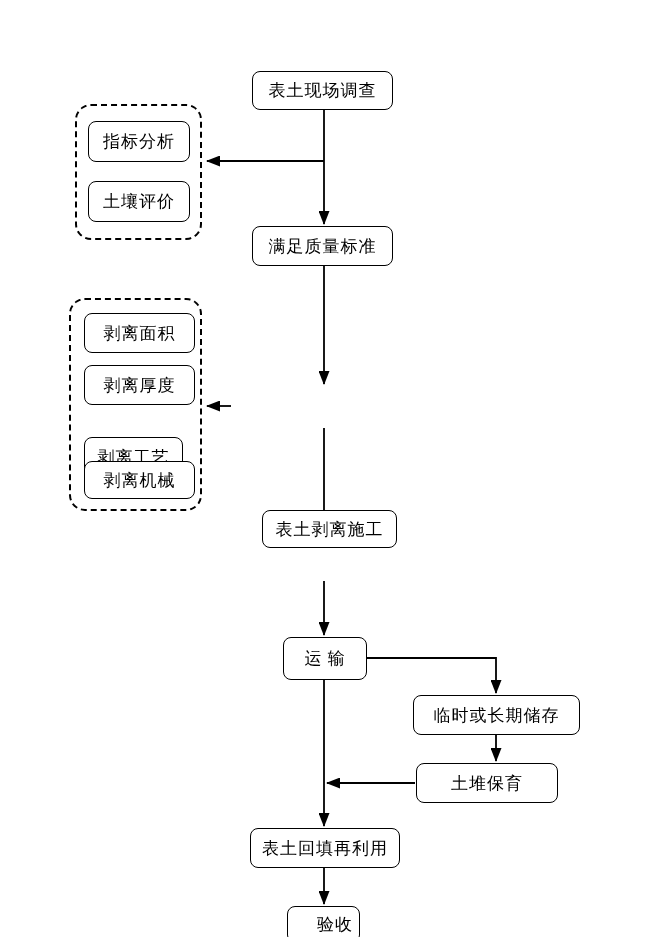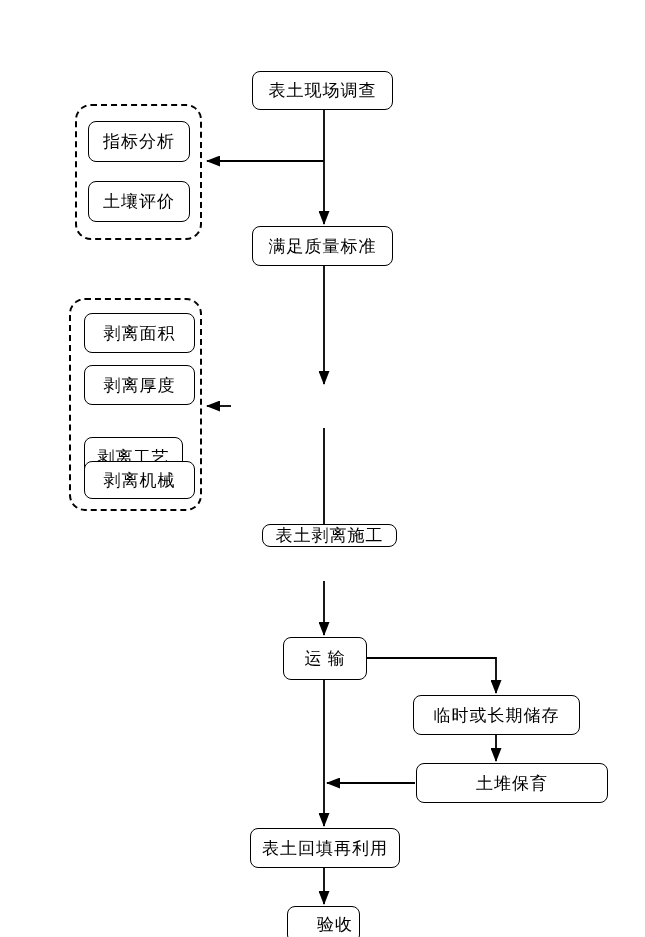--- a/index.html
+++ b/index.html
@@ -36,24 +36,24 @@
     position: absolute;
     background: #ffffff;
     border: 2px dashed #000000;
     border-radius: 16px;
     z-index: 1;
   }
   
   .n-site-survey        { left:252px; top:43px;  width:141px; height:39px; }
   .n-quality-standard   { left:252px; top:198px; width:141px; height:40px; }
   .n-plan               { left:232px; top:358px; width:208px; height:42px; }
-  .n-strip-construction { left:262px; top:496px; width:135px; height:23px; }
+  .n-strip-construction { left:262px; top:482px; width:135px; height:38px; }
   .n-transport          { left:283px; top:609px; width:84px;  height:43px; }
   .n-storage            { left:413px; top:667px; width:167px; height:40px;text-align:right; }
-  .n-pile-conservation  { left:416px; top:735px; width:192px; height:40px; }
+  .n-pile-conservation  { left:416px; top:735px; width:142px; height:40px; }
   .n-backfill-reuse     { left:250px; top:800px; width:150px; height:40px; }
   .n-acceptance         { left:287px; top:878px; width:73px;  height:37px;padding-left:23px; }
   
   .g-survey { left:75px; top:76px;  width:127px; height:136px; }
   .g-plan   { left:69px; top:270px; width:133px; height:213px; }
   .n-indicator-analysis { left:88px; top:93px;  width:102px; height:41px; }
   .n-soil-evaluation    { left:88px; top:153px; width:102px; height:41px; }
   .n-strip-area         { left:84px; top:285px; width:111px; height:40px; }
   .n-strip-thickness    { left:84px; top:337px; width:111px; height:40px; }
   .n-strip-process      { left:84px; top:409px; width:99px; height:40px; }

